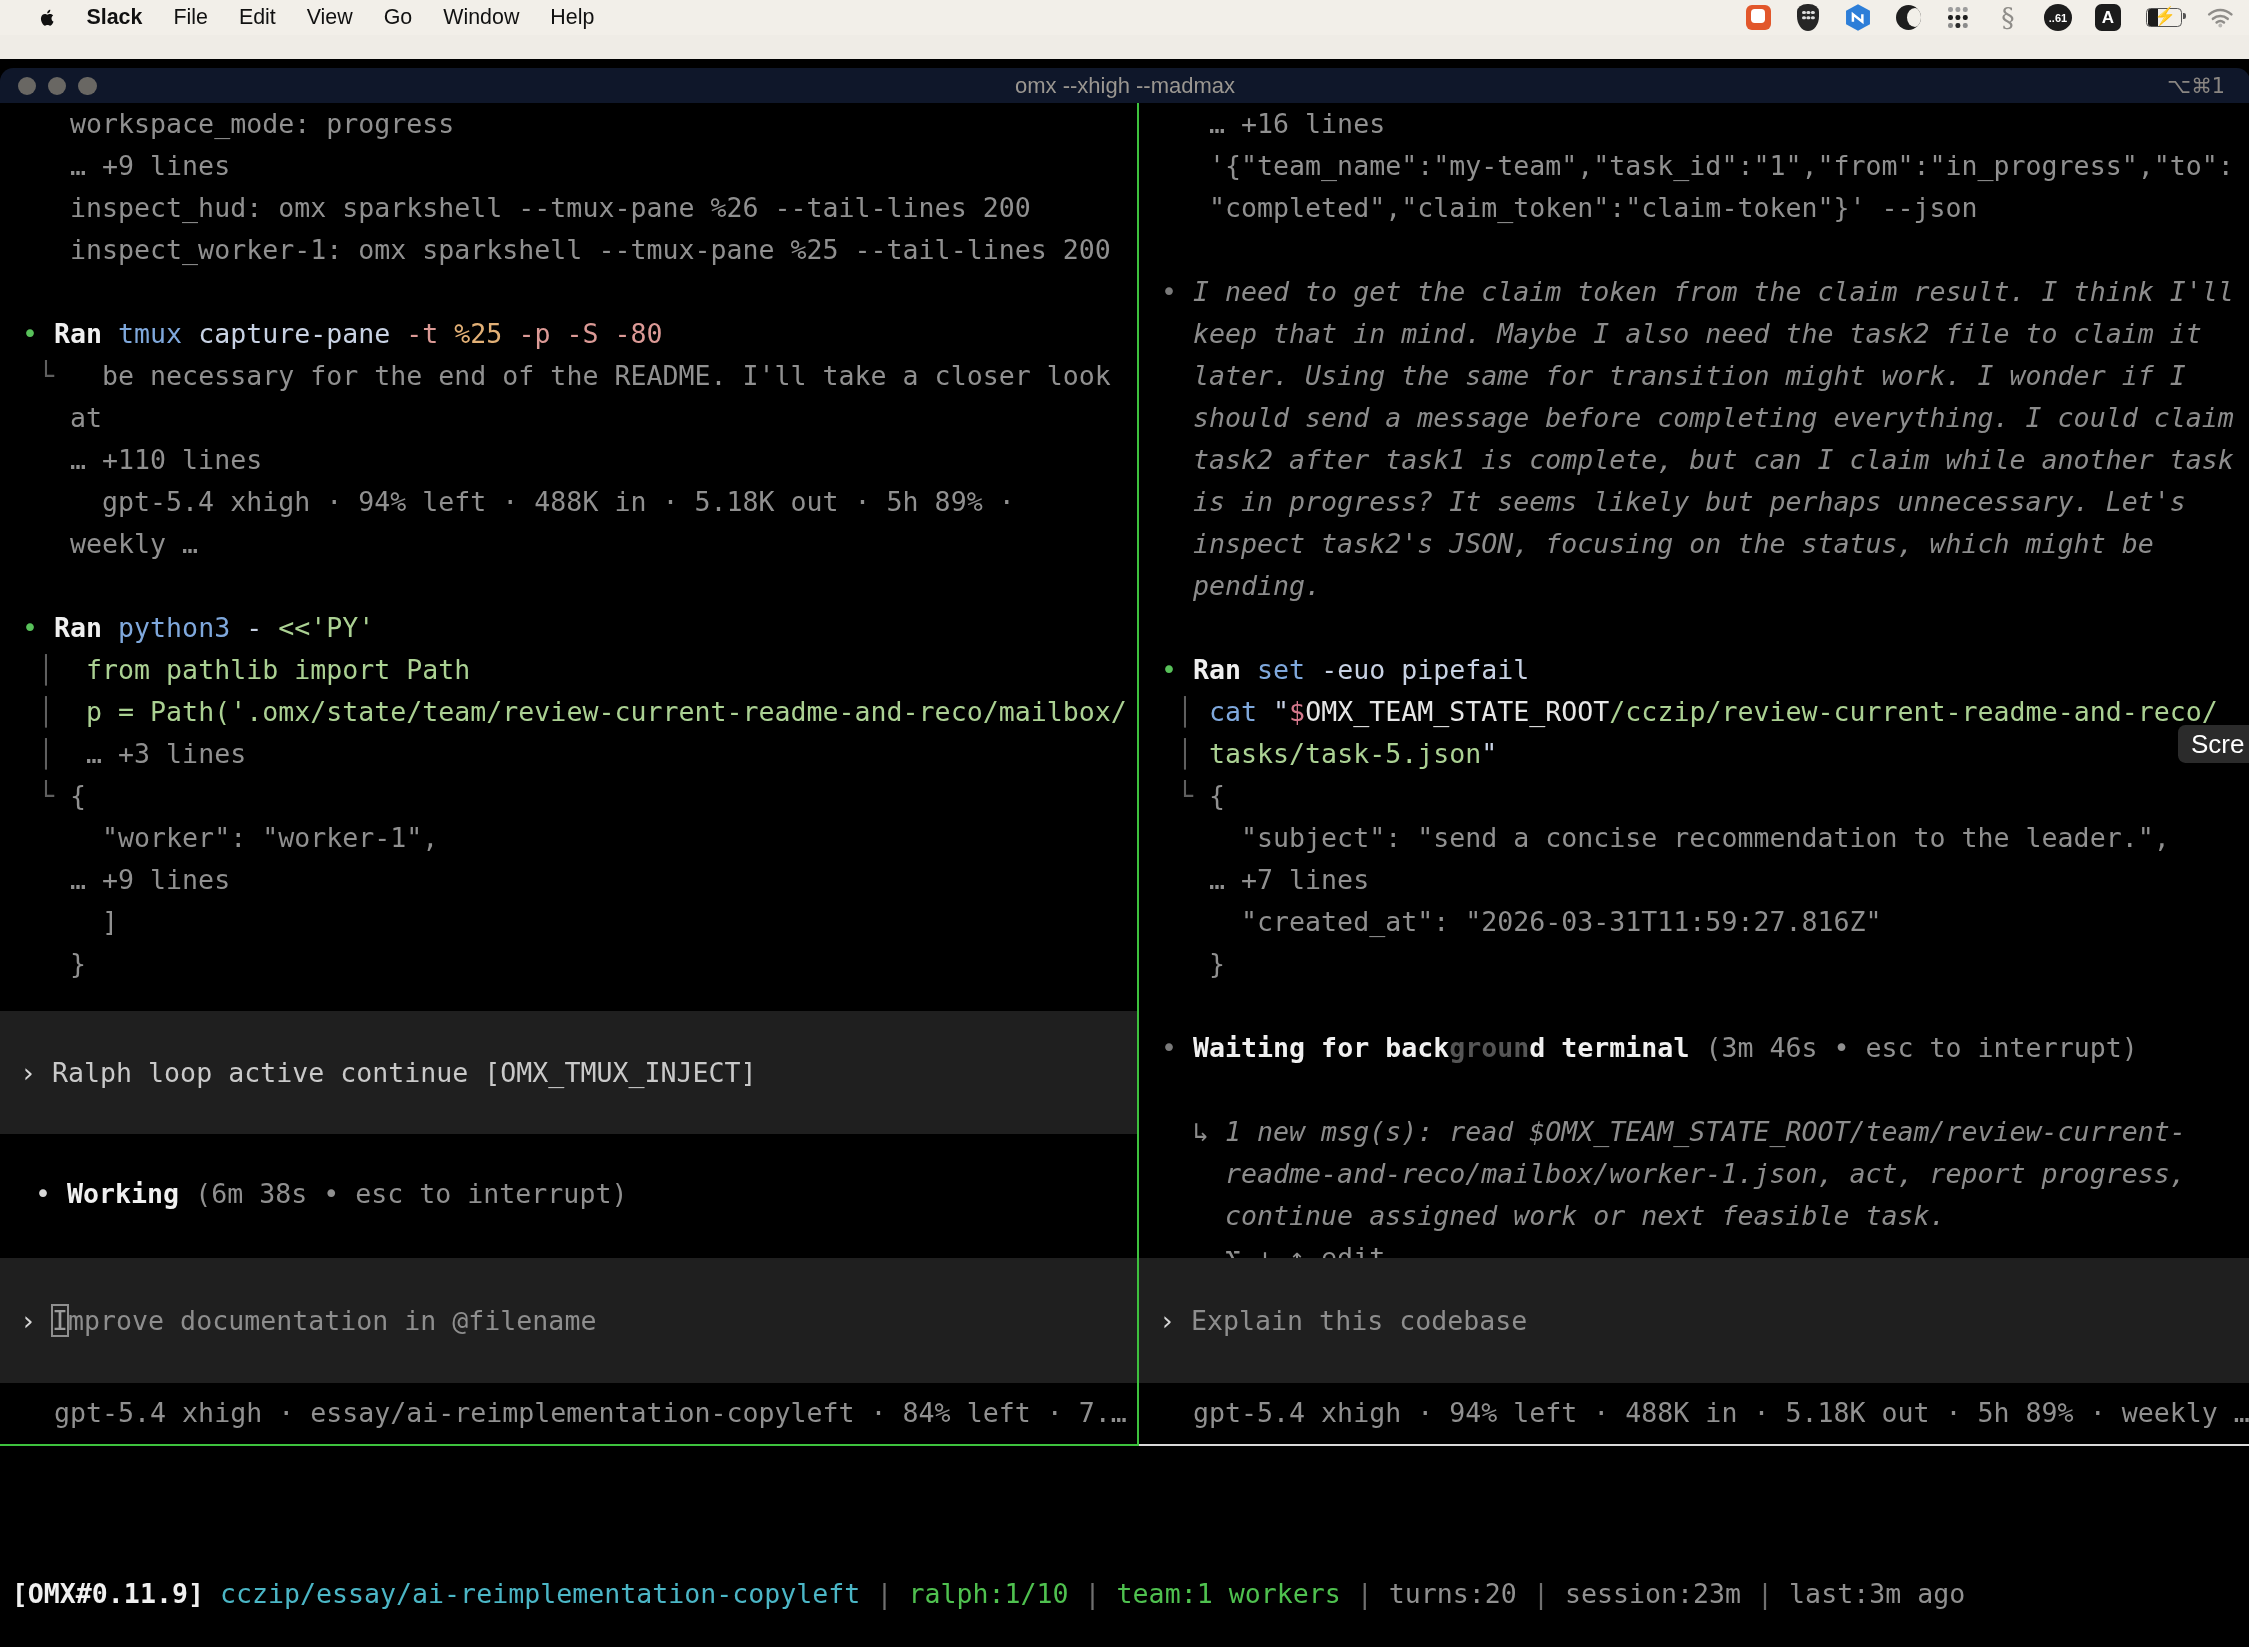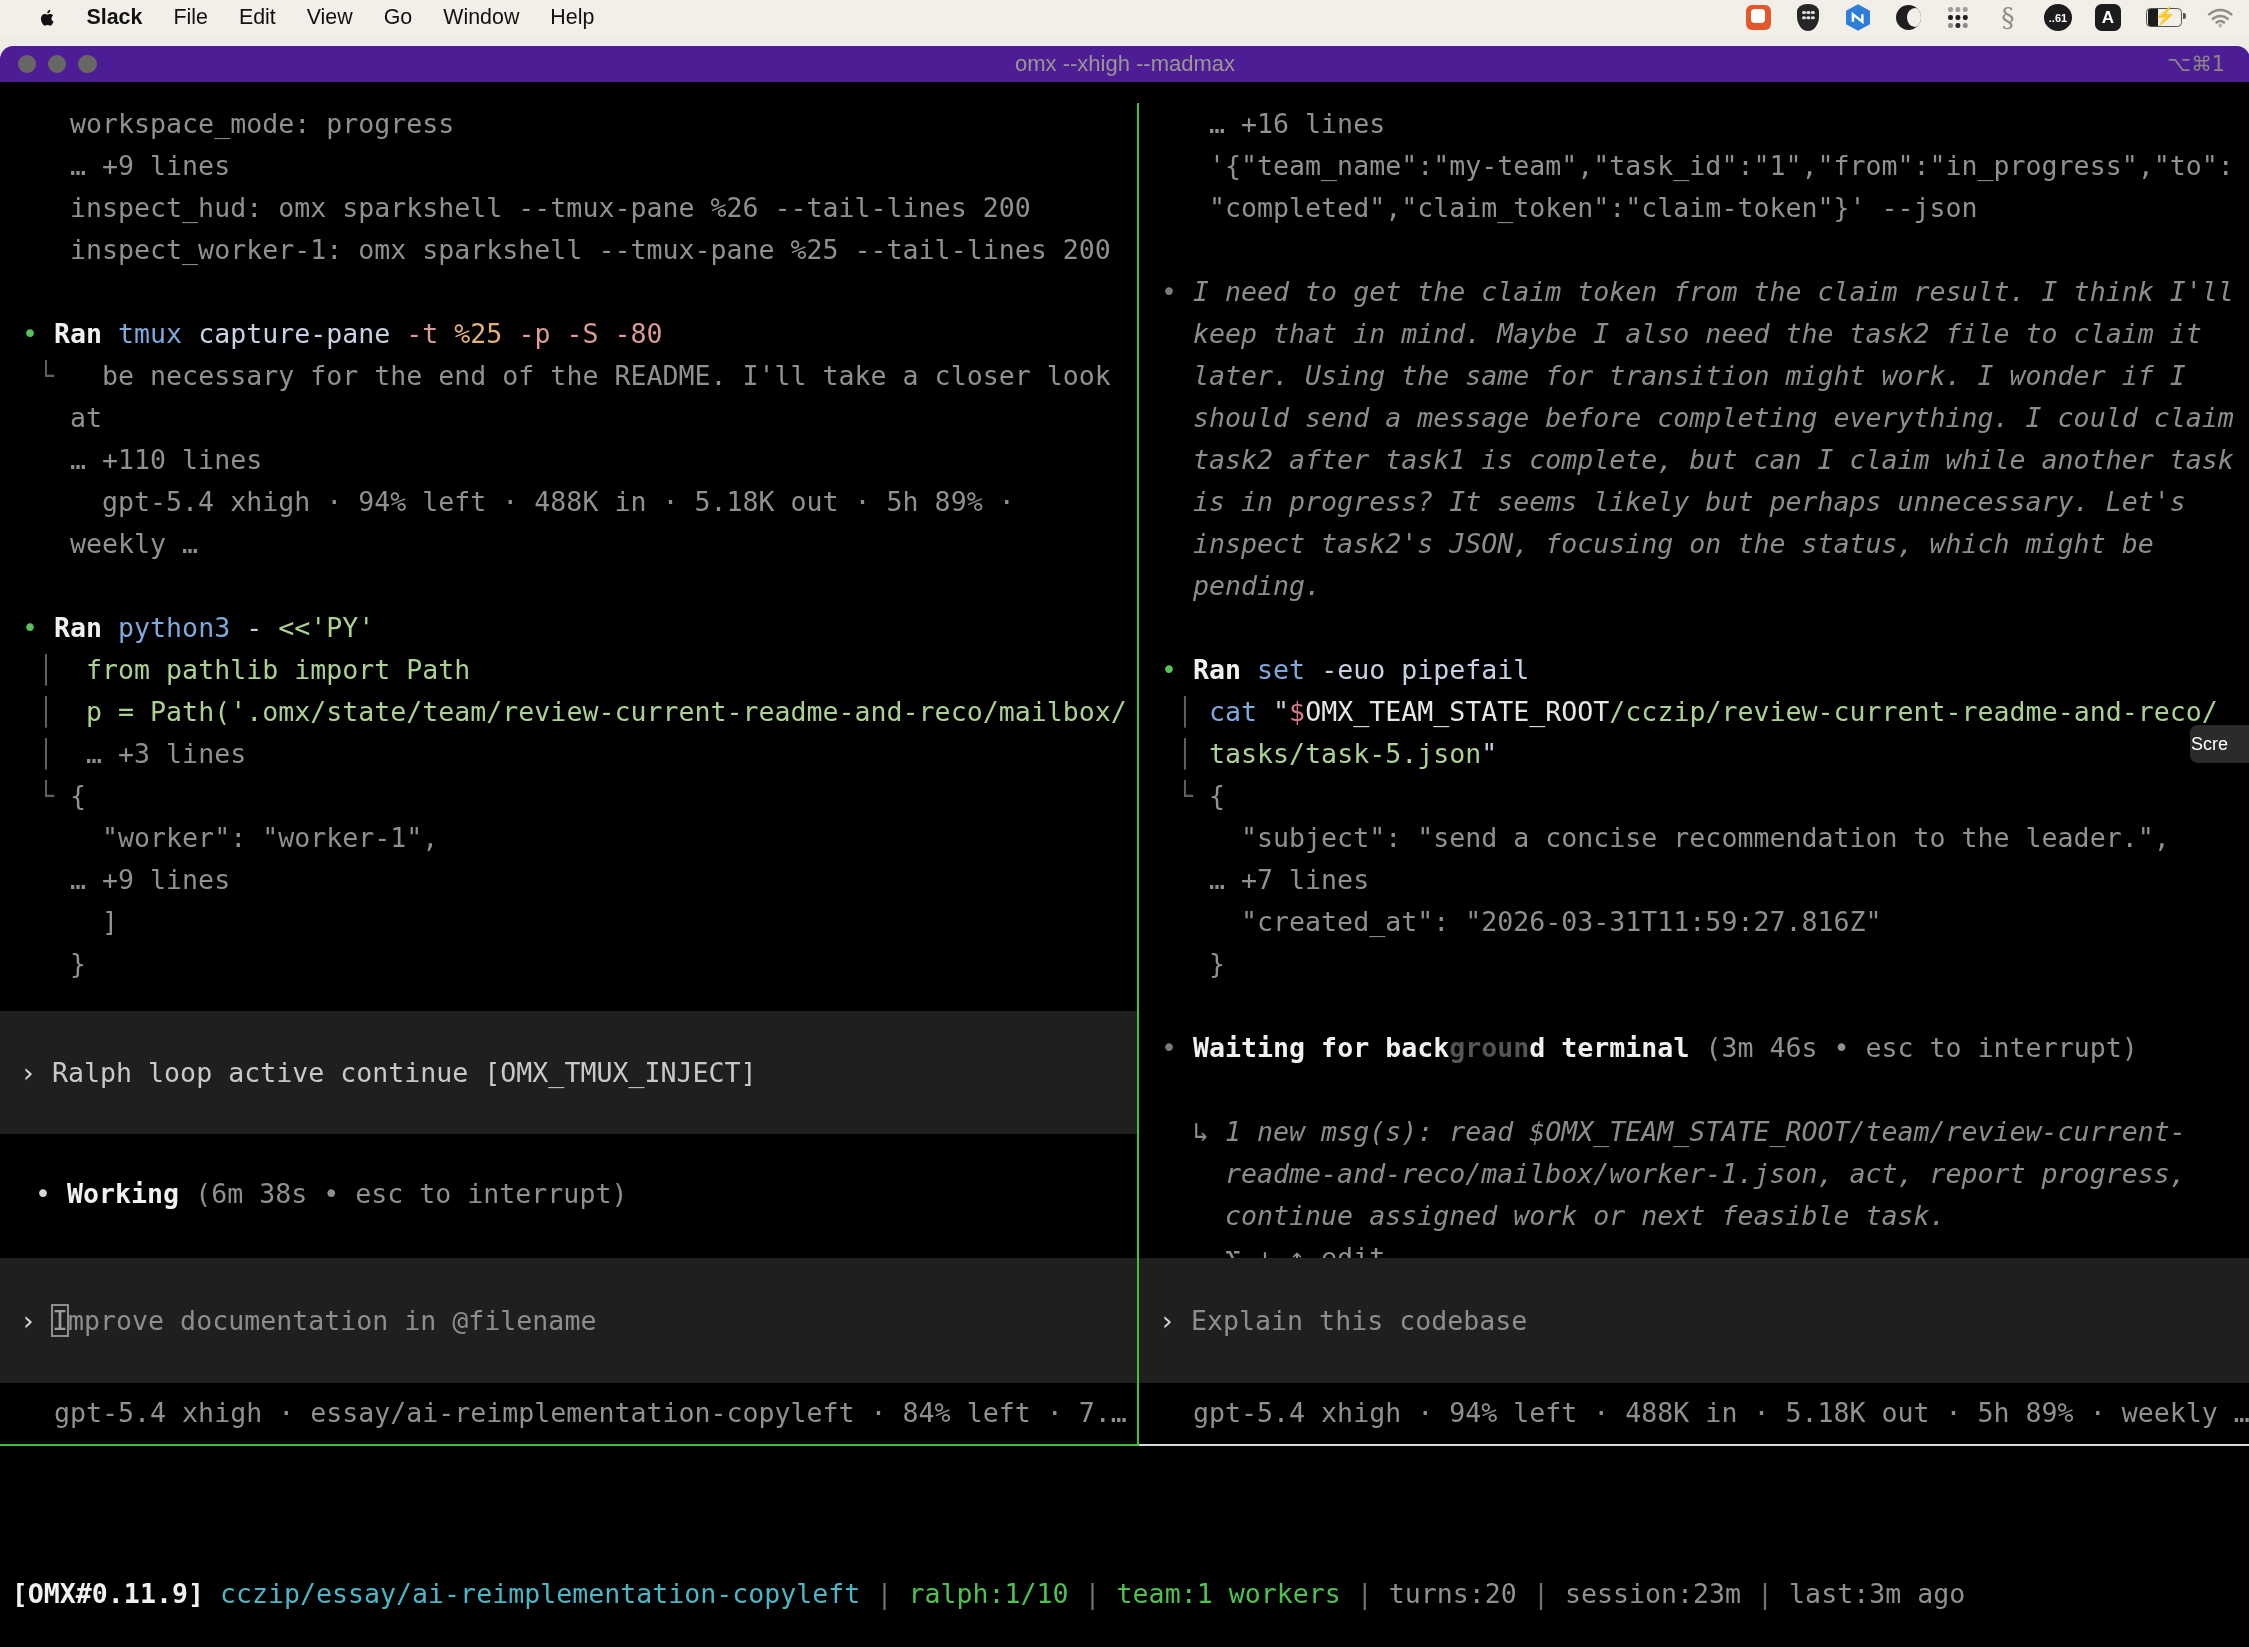--- a/index.html
+++ b/index.html
@@ -31,21 +31,21 @@
   .ic-squig{font-size:26.6px;color:#8f8d89;font-family:"DejaVu Serif",serif;line-height:26.6px;}
   .ic-61{width:28px;height:26.6px;border-radius:50%;background:#1c1c1c;color:#fff;display:flex;align-items:center;justify-content:center;
      font-family:"Liberation Sans",sans-serif;font-size:11px;font-weight:bold;}
   .ic-a{width:26.6px;height:26.6px;border-radius:6.6px;background:#1c1c1c;color:#fff;display:flex;align-items:center;justify-content:center;
      font-family:"Liberation Sans",sans-serif;font-size:17px;font-weight:bold;}
   .ic-batt{position:relative;width:34px;height:17.7px;border:1.5px solid #555;border-radius:4.4px;}
   .ic-batt:after{content:"";position:absolute;right:-5.2px;top:4.4px;width:3px;height:5.9px;background:#555;border-radius:0 2.2px 2.2px 0;}
   .ic-batt .bolt{position:absolute;left:7.4px;top:-2.2px;font-size:17.7px;color:#1c1c1c;}
   .ic-batt .fill{position:absolute;left:0.7px;top:0.7px;bottom:0.7px;width:10.3px;background:#1c1c1c;border-radius:2.2px 0 0 2.2px;}
   
-  .titlebar{position:absolute;left:0;top:46px;width:2250px;height:36px;background:#4c1d95;
+  .titlebar{position:absolute;left:0;top:68px;width:2250px;height:36px;background:#0f172a;
             border-radius:13.3px 13.3px 0 0;display:flex;align-items:center;}
   .tlights{display:flex;gap:11.8px;margin-left:17.7px;}
   .tl-btn{width:18.5px;height:18.5px;border-radius:50%;background:#696763;}
   .win-title{position:absolute;left:0;right:0;text-align:center;color:#9b9791;
              font-family:"Liberation Sans",sans-serif;font-size:22px;}
   .win-short{position:absolute;right:25px;color:#8a8682;font-family:"DejaVu Sans",sans-serif;font-size:20.7px;}
   
   .term{position:absolute;left:0;top:103px;width:2250px;height:1544px;background:#000;font-size:26.6px;color:#909090;}
   .pane{position:absolute;top:0;height:1342px;overflow:hidden;}
   .pane-left{left:0;width:1137px;}
@@ -82,21 +82,21 @@
   .c-wht2{color:#d8d8d8;}
   .c-cyan{color:#4bb6c6;}
   .c-grn2{color:#4fc14f;}
   .c-pipe{color:#6f6f6f;}
   .c-cursor{color:#9c9c9c;outline:2.2px solid #8f8f8f;outline-offset:-1.5px;}
   
   .omx-row{position:absolute;left:11.8px;top:1470px;right:0;font-size:26.6px;white-space:pre;}
   
   .scre-tip{position:absolute;right:0;top:725px;width:59px;height:38px;background:#2b2b2b;
             border-radius:7.4px 0 0 7.4px;color:#fff;font-family:"Liberation Sans",sans-serif;
-            font-size:18px;display:flex;align-items:center;padding-left:1px;}
+            font-size:26px;display:flex;align-items:center;padding-left:13px;}
 </style>
 </head>
 <body>
 
 <div class="desktop-top"></div>
 <div class="menubar">
   <span class="apple">
     <svg width="19" height="22" viewBox="0 0 24 28" fill="#111">
         <path d="M17.05 14.54c-.03-2.5 2.04-3.7 2.13-3.76-1.16-1.7-2.97-1.94-3.61-1.96-1.54-.16-3 .9-3.78.9-.78 0-1.98-.88-3.26-.86-1.68.03-3.22.98-4.08 2.48-1.74 3.02-.44 7.5 1.25 9.95.83 1.2 1.82 2.55 3.12 2.5 1.25-.05 1.72-.8 3.23-.8 1.5 0 1.93.8 3.25.78 1.34-.02 2.19-1.22 3.01-2.43.95-1.39 1.34-2.73 1.36-2.8-.03-.01-2.6-1-2.62-4zM14.55 6.6c.69-.83 1.15-1.99 1.02-3.14-.99.04-2.18.66-2.89 1.49-.63.73-1.19 1.9-1.04 3.02 1.1.09 2.22-.56 2.91-1.37z"></path>
       </svg>

